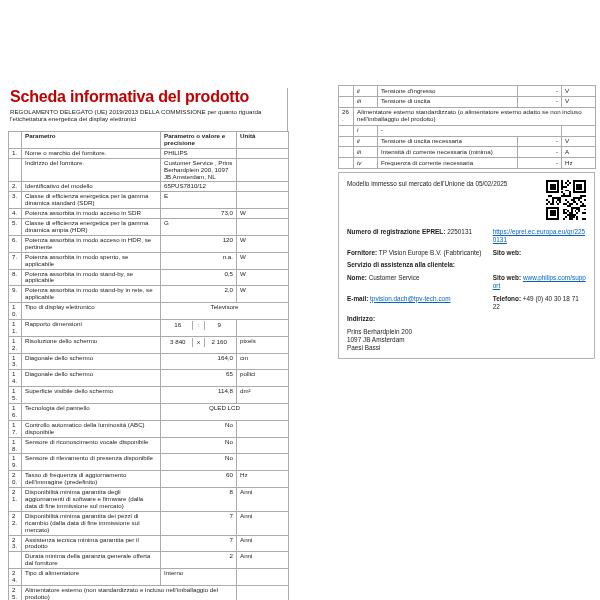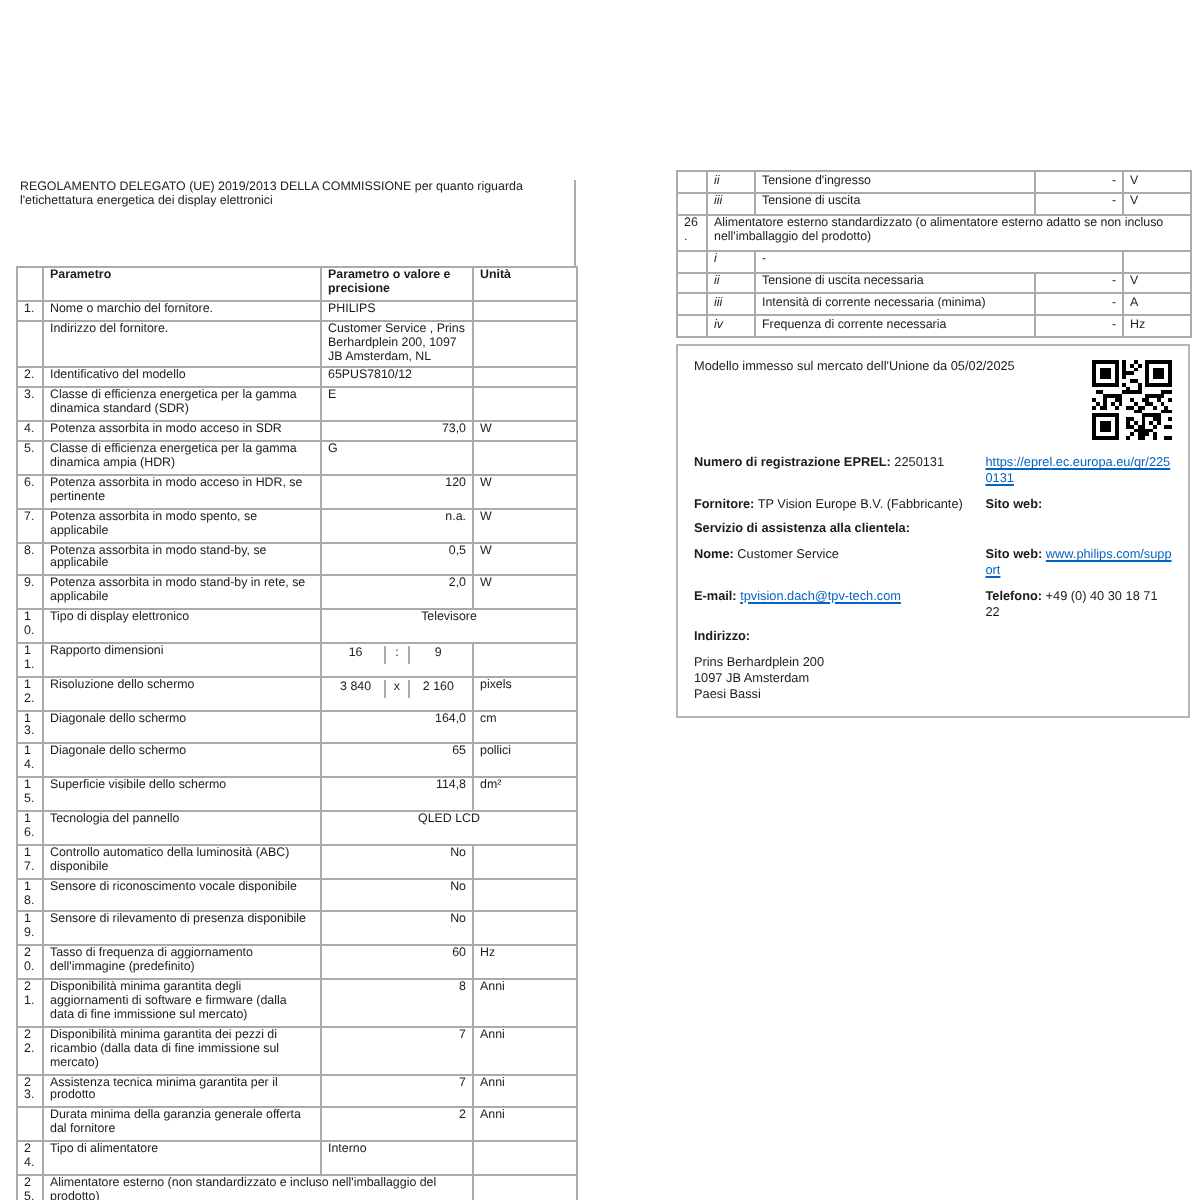--- a/index.html
+++ b/index.html
@@ -45,20 +45,21 @@
   .addr div{line-height:8px;}
   .mb8{margin-bottom:8px;}
 </style>
 </head>
 <body>
 
 <div class="canvas">
 
   <div id="left-col">
     <div class="title-block">
+      <h1 class="doc-title" style="color:#C00000;">Scheda informativa del prodotto</h1>
       <p class="doc-subtitle">REGOLAMENTO DELEGATO (UE) 2019/2013 DELLA COMMISSIONE per quanto riguarda l'etichettatura energetica dei display elettronici</p>
     </div>
     <table class="fiche">
       <colgroup>
           <col style="width:13px">
           <col style="width:139px">
           <col style="width:76px">
           <col style="width:52px">
         </colgroup>
       <tbody>

